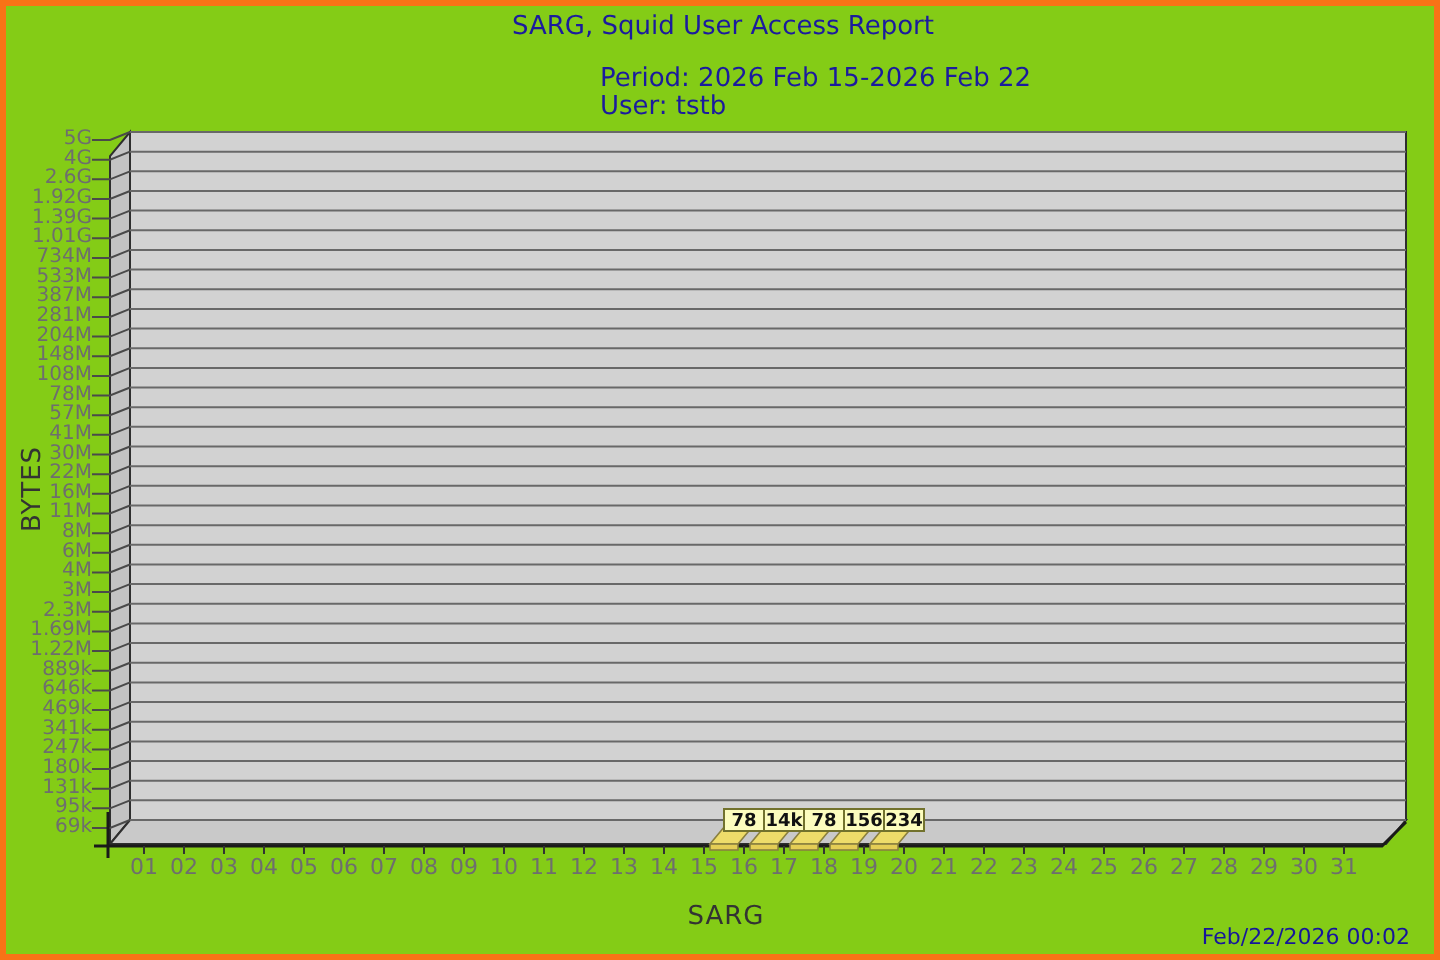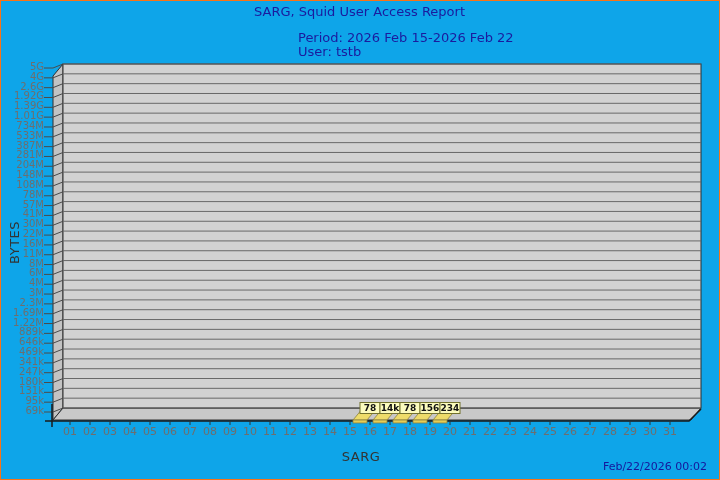--- a/index.html
+++ b/index.html
@@ -1,18 +1,18 @@
 <!DOCTYPE html>
 <html><head>
 <meta charset="utf-8">
 <style>
   html,body{margin:0;padding:0;background:#fff;}
   .page{
     position:relative;width:720px;height:480px;box-sizing:border-box;
-    background:#0ea5e9;border:1px solid #f97316;overflow:hidden;
+    background:#84cc16;border:3px solid #f97316;overflow:hidden;
     font-family:"DejaVu Sans",sans-serif;
     padding-left:36px;
   }
   .title-line{position:absolute;color:#1b1b9e;font-size:13px;line-height:14px;white-space:pre;}
   .t1{left:253px;top:4px;}
   .t2{left:297px;top:18px;margin-top:12px;}
   .t3{left:297px;top:44px;}
   .ylabel{
     position:absolute;left:6px;top:263px;
     transform:rotate(-90deg);transform-origin:top left;

